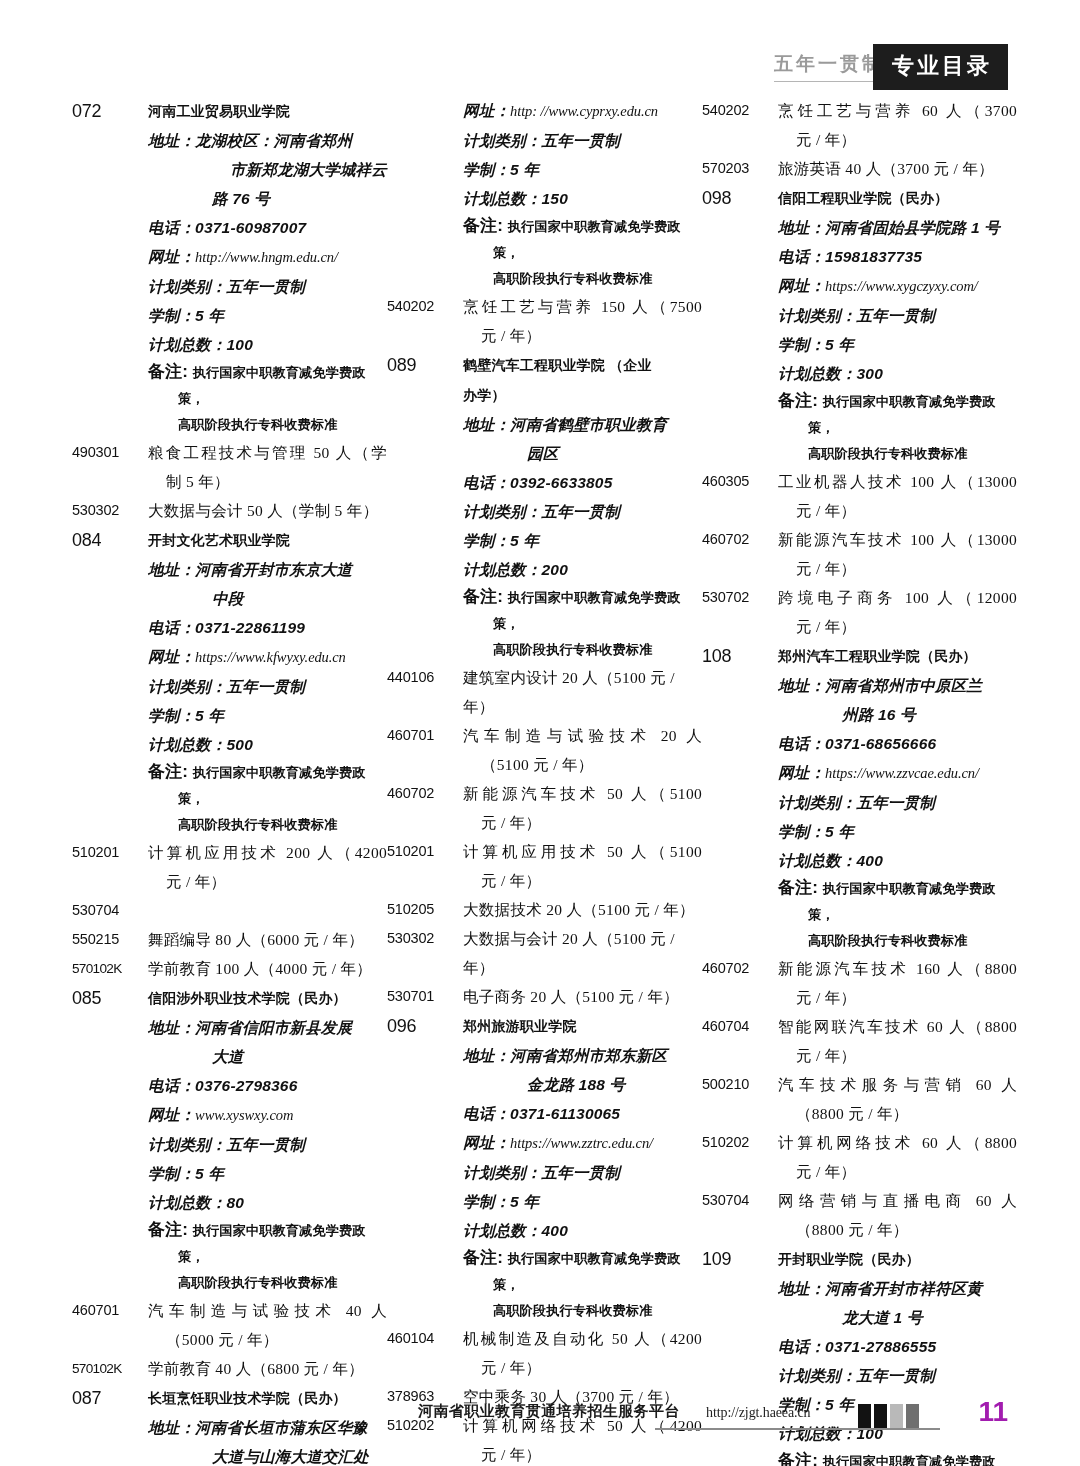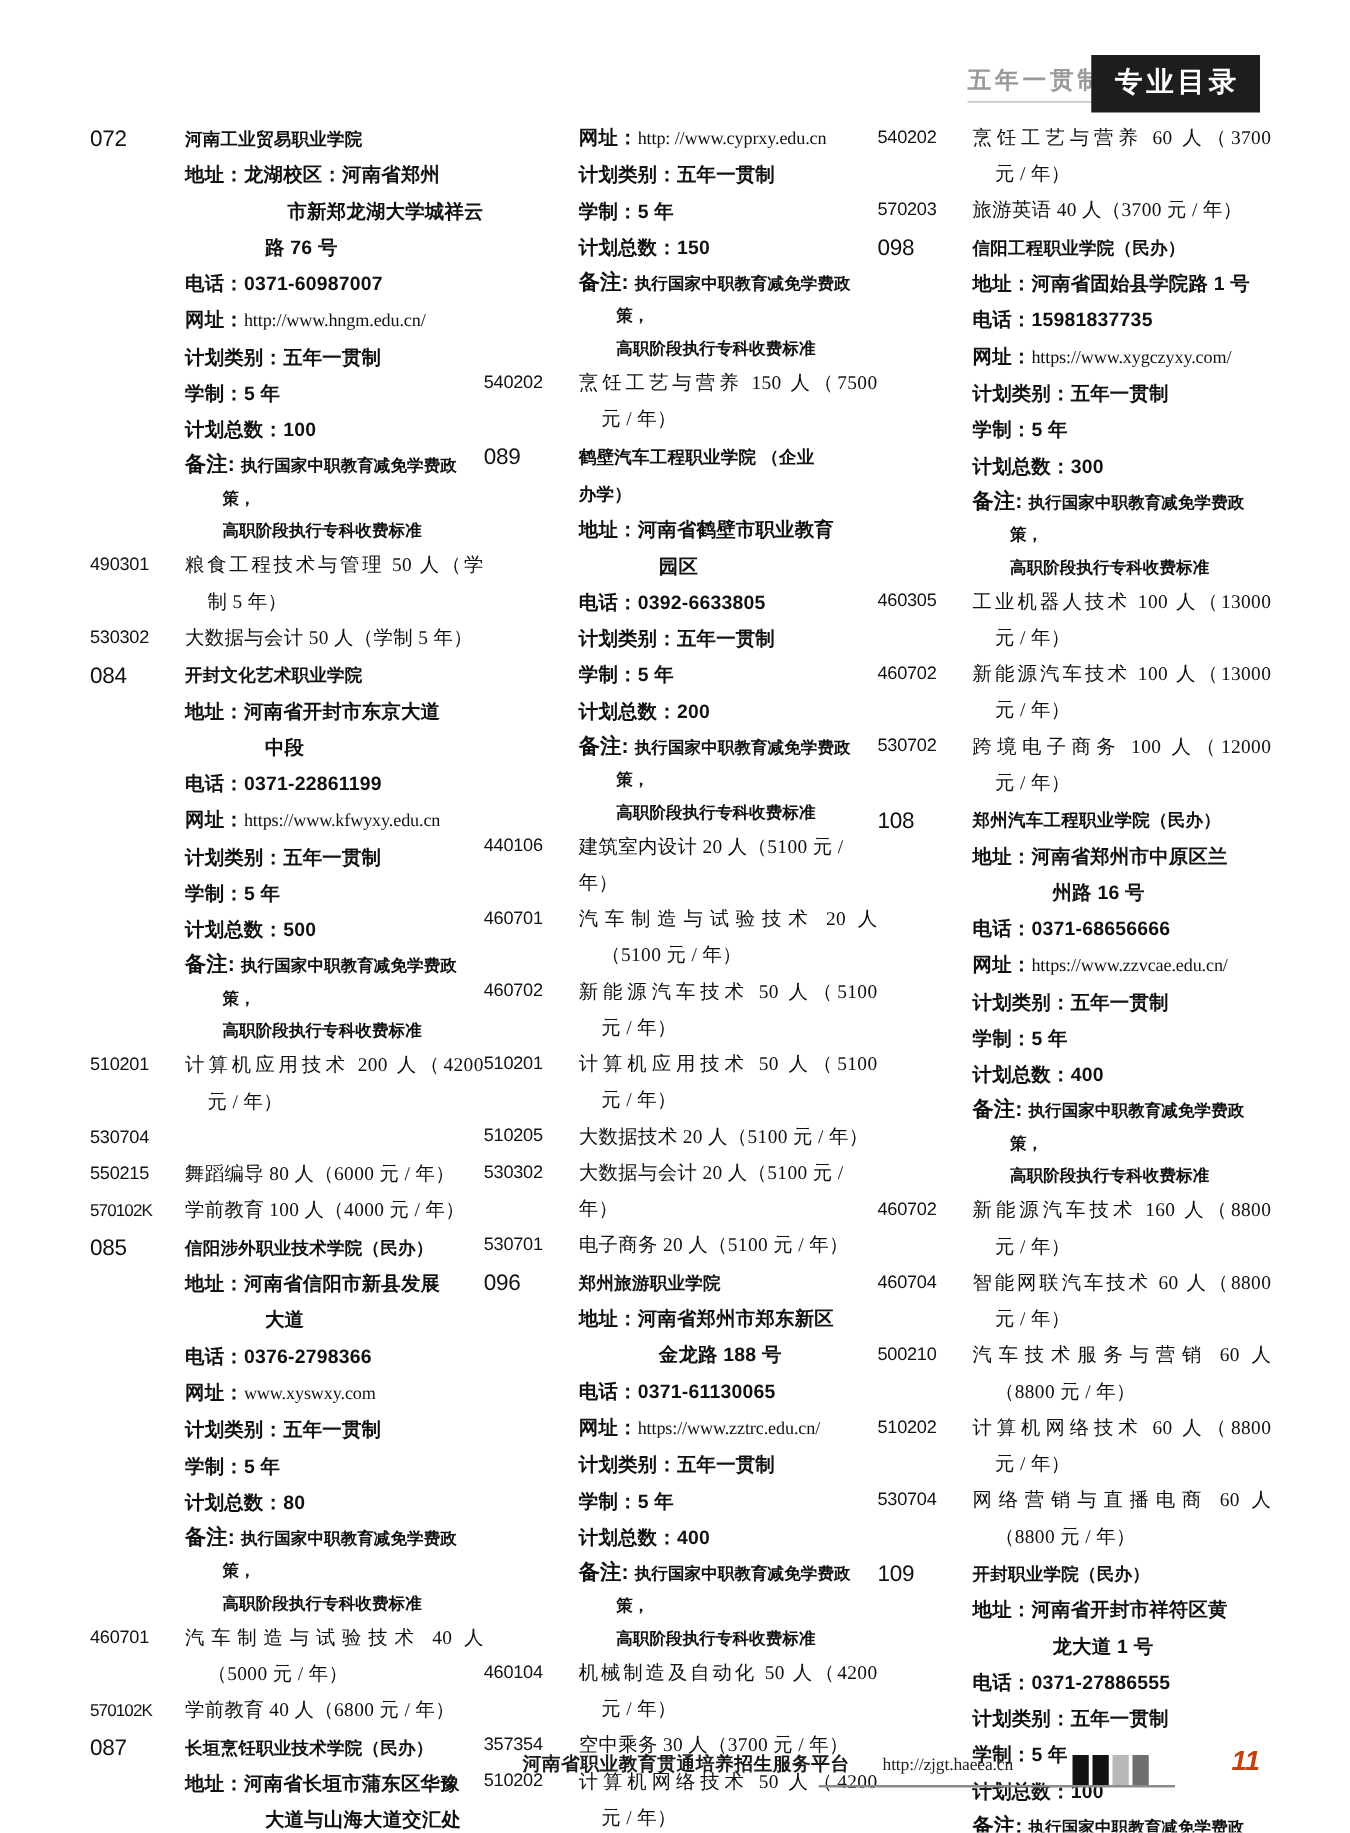--- a/index.html
+++ b/index.html
@@ -56,20 +56,21 @@
   .school-name{
     font-family:"Liberation Sans","DejaVu Sans",sans-serif;
     font-size:14px;font-weight:700;line-height:30px;
     letter-spacing:0.2px;
   }
   .field{
     font-family:"Liberation Sans","DejaVu Sans",sans-serif;
     font-size:15.5px;font-weight:700;line-height:29px;
     letter-spacing:0.2px;
     text-indent:0;
+    font-style:italic;
   }
   .field .val{font-weight:700;}
   .field .url{
     font-family:"Liberation Serif","DejaVu Serif",serif;
     font-weight:400;font-size:14.5px;letter-spacing:-0.1px;
   }
   .note{
     font-family:"Liberation Sans","DejaVu Sans",sans-serif;
     font-size:13.2px;font-weight:700;line-height:26px;
     padding-left:30px;text-indent:-30px;
@@ -99,21 +100,21 @@
     font-size:14px;color:#222;letter-spacing:-0.1px;
   }
   .f-rule{
     position:absolute;left:655px;top:32px;width:285px;height:2px;background:#8b8b8b;
   }
   .f-bars{position:absolute;left:858px;top:8px;display:flex;gap:3px;}
   .f-bars i{display:block;width:13px;height:24px;}
   .f-page{
     position:absolute;right:72px;top:0px;
     font-family:"Liberation Sans","DejaVu Sans",sans-serif;
-    font-size:22px;font-weight:700;color:#c2410c;font-style:italic;
+    font-size:28px;font-weight:700;color:#a21caf;
   }
 </style>
 </head>
 <body>
 
 <div class="page-header">
   <div class="hdr-kicker">五年一贯制</div>
   <div class="hdr-badge">专业目录</div>
 </div>
 
@@ -317,21 +318,21 @@
         </div>
       </div>
       <div class="row prog">
         <div class="code">460104</div>
         <div class="body">
           <div style="text-align: justify; text-align-last: justify;">机械制造及自动化 50 人（4200</div>
           <div style="padding-left: 18px;">元 / 年）</div>
         </div>
       </div>
       <div class="row prog">
-        <div class="code">357354</div>
+        <div class="code">378963</div>
         <div class="body">
           <div>空中乘务 30 人（3700 元 / 年）</div>
         </div>
       </div>
       <div class="row prog">
         <div class="code">510202</div>
         <div class="body">
           <div style="text-align: justify; text-align-last: justify;">计算机网络技术 50 人（4200</div>
           <div style="padding-left: 18px;">元 / 年）</div>
         </div>

